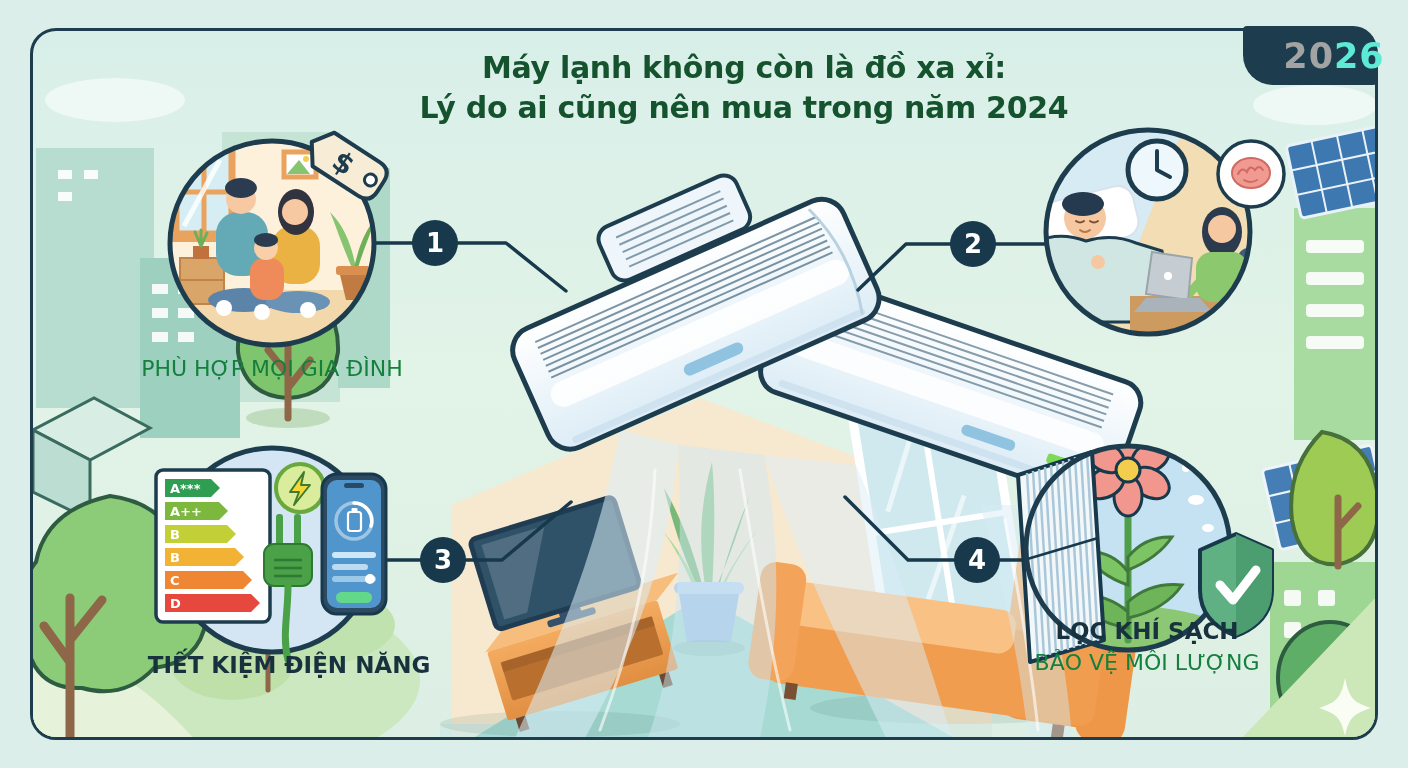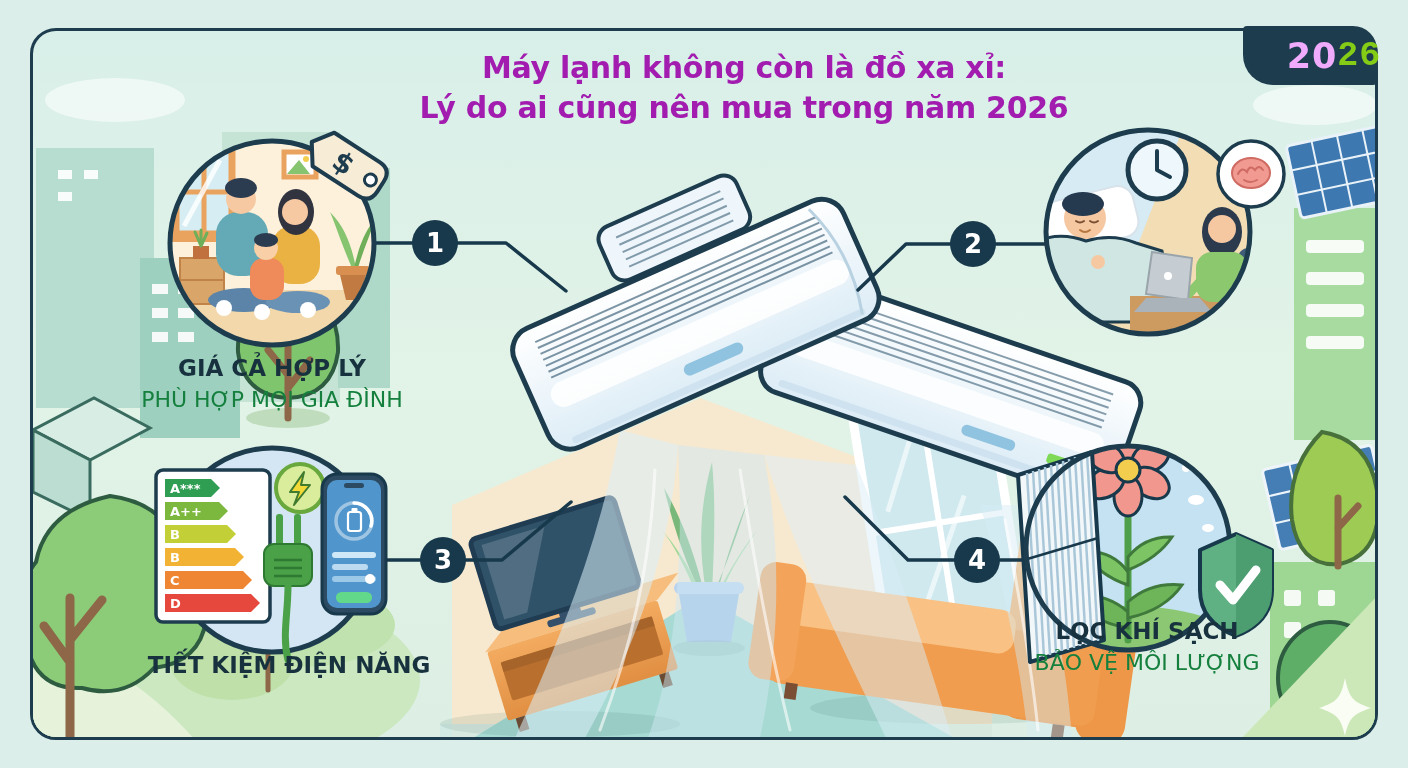--- a/index.html
+++ b/index.html
@@ -5,23 +5,23 @@
   html,body{margin:0;padding:0;background:#dceee9;}
   .canvas{position:relative;width:1408px;height:768px;background:#dceee9;overflow:hidden;
           font-family:"DejaVu Sans","Liberation Sans",sans-serif;}
   .frame{position:absolute;left:30px;top:28px;right:30px;bottom:28px;border:3px solid #1d3d4f;
          border-radius:26px;overflow:hidden;
          background:linear-gradient(180deg,#d8efe9 0%,#e2f3e7 48%,#ddefe4 100%);}
   .frame svg{position:absolute;left:-33px;top:-31px;width:1408px;height:768px;display:block;}
   .year-badge{position:absolute;left:1243px;top:26px;width:134px;height:59px;background:#1d3d4f;
          border-radius:4px 24px 4px 30px;display:flex;align-items:center;justify-content:center;
          font-size:35px;font-weight:bold;letter-spacing:1px;z-index:6;}
-  .year-badge .y1{color:#f0abfc;margin-left:48px;}
-  .year-badge .y2{color:#84cc16;font-family:Liberation Mono, monospace;}
-  .title{position:absolute;left:354px;top:48px;width:780px;text-align:center;color:#a21caf;
+  .year-badge .y1{color:#a3a3a3;margin-left:48px;}
+  .year-badge .y2{color:#5eead4;}
+  .title{position:absolute;left:354px;top:48px;width:780px;text-align:center;color:#14532d;
          font-weight:bold;z-index:5;}
   .title .t1,.title .t2{font-size:30px;line-height:40px;letter-spacing:-0.3px;}
   .num-badge{position:absolute;width:46px;height:46px;border-radius:50%;background:#17394b;color:#ffffff;
          display:flex;align-items:center;justify-content:center;font-size:26px;font-weight:bold;z-index:5;}
   #nb1{left:412px;top:220px;}
   #nb2{left:950px;top:221px;}
   #nb3{left:420px;top:537px;}
   #nb4{left:954px;top:537px;}
   .flabel{position:absolute;text-align:center;color:#17313e;z-index:5;}
   .flabel .ft{font-size:23px;font-weight:bold;line-height:31px;}
@@ -435,30 +435,29 @@
     </svg>
   </div>
 
   <div class="year-badge">
     <span class="y1">20</span>
       <span class="y2">26</span>
   </div>
 
   <div class="title">
     <div class="t1">Máy lạnh không còn là đồ xa xỉ:</div>
-    <div class="t2">Lý do ai cũng nên mua trong năm 2026</div>
+    <div class="t2">Lý do ai cũng nên mua trong năm 2024</div>
   </div>
 
   <div class="num-badge" id="nb1">1</div>
   <div class="num-badge" id="nb2">2</div>
   <div class="num-badge" id="nb3">3</div>
   <div class="num-badge" id="nb4">4</div>
 
   <div class="flabel" id="fl1">
-    <div class="ft">GIÁ CẢ HỢP LÝ</div>
     <div class="fs">PHÙ HỢP MỌI GIA ĐÌNH</div>
   </div>
   <div class="flabel" id="fl3">
     <div class="ft">TIẾT KIỆM ĐIỆN NĂNG</div>
   </div>
   <div class="flabel" id="fl4">
     <div class="ft">LỌC KHÍ SẠCH</div>
     <div class="fs">BẢO VỆ MÔI LƯỢNG</div>
   </div>
 

